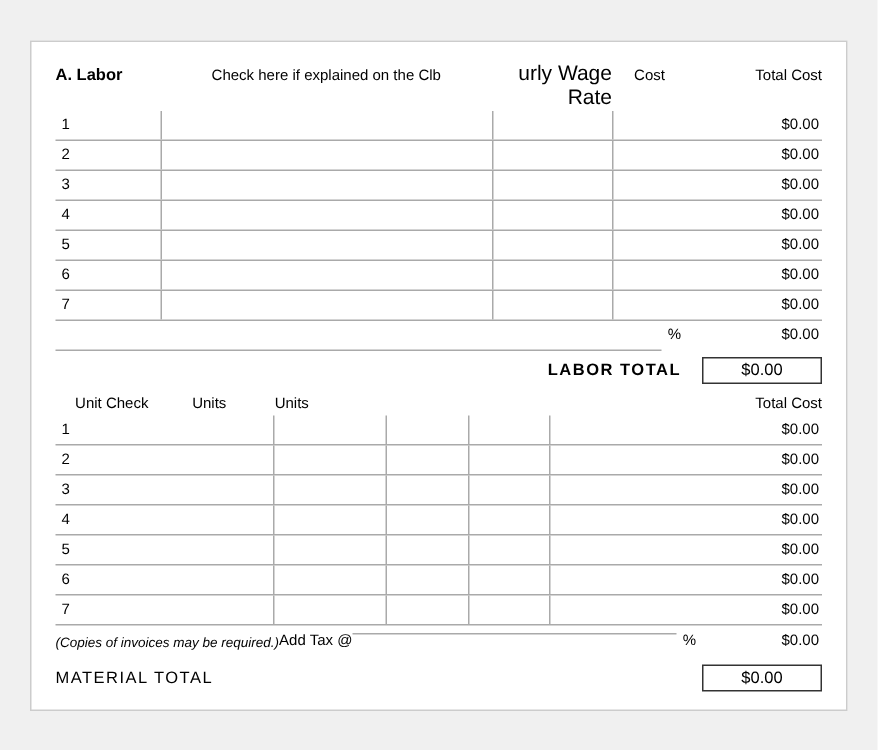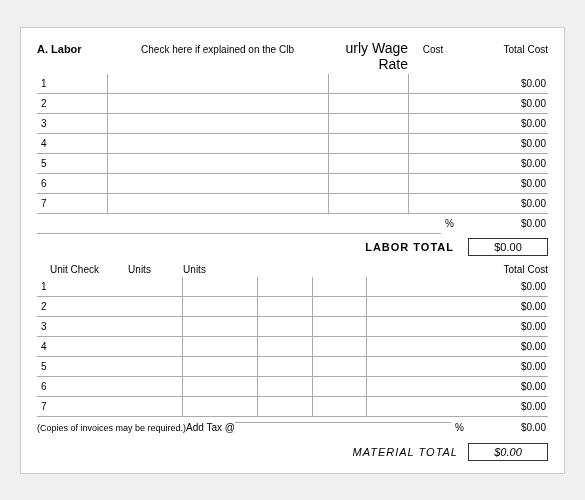--- a/index.html
+++ b/index.html
@@ -203,20 +203,21 @@
     }
 
     .material-footer-row {
       display: flex;
       align-items: center;
       height: 22px;
     }
     .material-footer-row .cell-copies {
       min-width: 145px;
       font-size: 9px;
+      font-style: italic;
     }
     .material-footer-row .cell-tax {
       flex: 1;
       font-size: 10px;
       display: flex;
     }
     .material-footer-row .cell-tax .tax-line {
       flex: 1;
       border-bottom: 1px solid #aaa;
       height: 50%;
@@ -228,23 +229,22 @@
     .material-footer-row .cell-total {
       flex: 0 0 80px;
       text-align: right;
       padding-right: 2px;
       font-size: 10px;
     }
 
     .material-total-row {
       display: flex;
       align-items: center;
-      justify-content: flex-end;
+      justify-content: space-between;
       margin-top: 4px;
-      font-style: italic;
     }
     .material-total-row .total-label {
       font-size: 11px;
       font-weight: normal;
       letter-spacing: 1px;
       margin-right: 10px;
     }
   </style>
 </head>
 <body>

